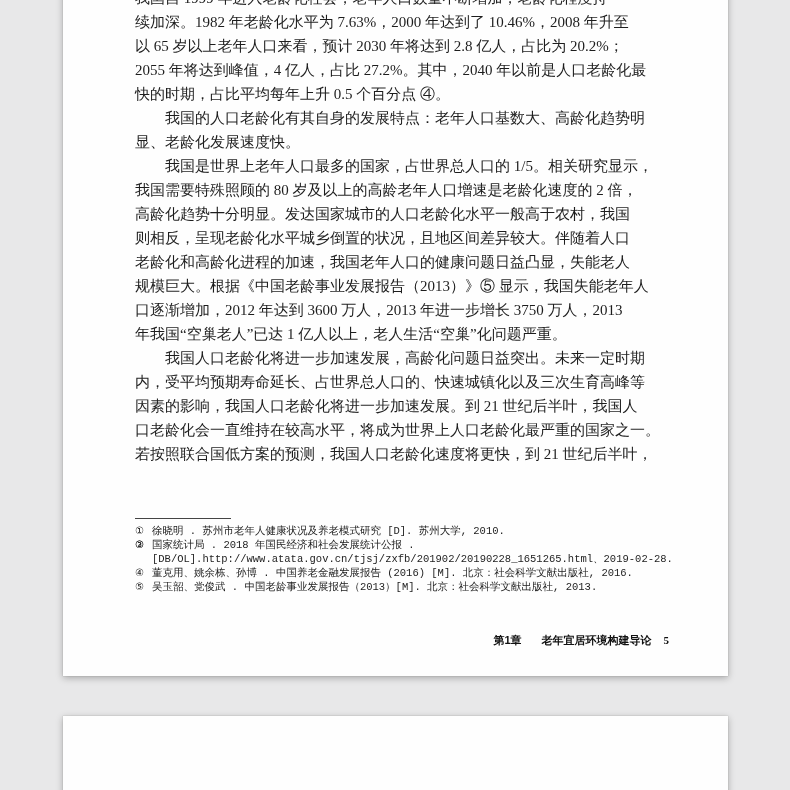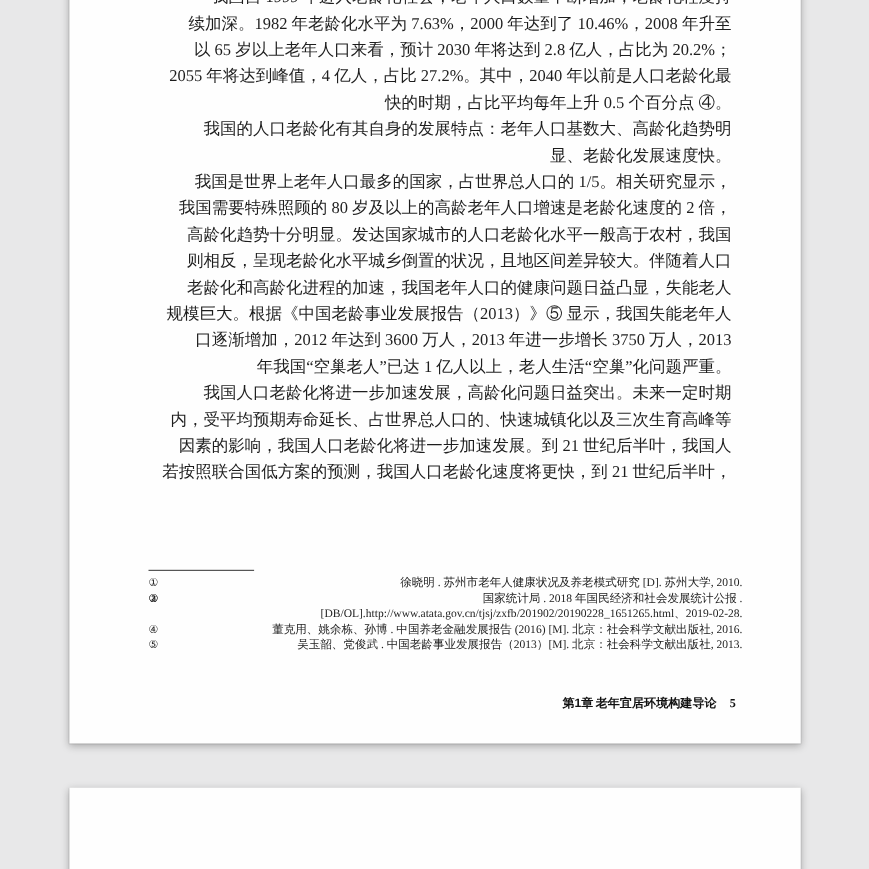--- a/index.html
+++ b/index.html
@@ -1,15 +1,15 @@
 <!DOCTYPE html>
 <html><head>
 <meta charset="utf-8">
 <style>
-  * { margin:0; padding:0; box-sizing:border-box;text-align:right; }
+  * { margin:0; padding:0; box-sizing:border-box; }
   html,body { width:790px; height:790px; overflow:hidden; }
   body {
     background:#e8e8e9;
     font-family:"Liberation Serif","DejaVu Serif",serif;
   }
   .canvas { position:relative; width:790px; height:790px; overflow:hidden; }
 
   .page {
     position:absolute; left:63px; width:665px; background:#fefefe;
     box-shadow:0 2px 7px rgba(0,0,0,0.28), 0 0 1px rgba(0,0,0,0.25);
@@ -28,28 +28,28 @@
     position:absolute; top:558px; left:72px; width:96px; height:0;
     border-top:1px solid #444;
   }
 
   .footnotes {
     position:absolute; top:564px; left:72px; width:540px;
     font-size:10.5px; line-height:14px; color:#222;
   }
   .footnote { position:relative; padding-left:17px; }
   .fn-marker { position:absolute; left:0; top:0; font-size:10px; }
-  .fn-text { white-space:pre-line; }
+  .fn-text { white-space:pre-line;font-family:Liberation Mono, monospace; }
 
   .page-footer {
     position:absolute; top:672px; left:72px; width:534px;
     text-align:right; font-size:11px; line-height:16px; color:#111;
     font-family:"Liberation Sans","DejaVu Sans",sans-serif; font-weight:bold;
   }
-  .page-footer .chapter { margin-right:2px; }
+  .page-footer .chapter { margin-right:20px; }
   .page-footer .pagenum { margin-left:12px; font-family:"Liberation Serif",serif; }
 </style>
 </head>
 <body>
 
 <div class="canvas">
 
   <div class="page page-1">
     <div class="body-text" id="paragraphs">
         <div class="tline">我国自 1999 年进入老龄化社会，老年人口数量不断增加，老龄化程度持</div>
@@ -63,20 +63,21 @@
         <div class="tline">我国需要特殊照顾的 80 岁及以上的高龄老年人口增速是老龄化速度的 2 倍，</div>
         <div class="tline">高龄化趋势十分明显。发达国家城市的人口老龄化水平一般高于农村，我国</div>
         <div class="tline">则相反，呈现老龄化水平城乡倒置的状况，且地区间差异较大。伴随着人口</div>
         <div class="tline">老龄化和高龄化进程的加速，我国老年人口的健康问题日益凸显，失能老人</div>
         <div class="tline">规模巨大。根据《中国老龄事业发展报告（2013）》⑤ 显示，我国失能老年人</div>
         <div class="tline">口逐渐增加，2012 年达到 3600 万人，2013 年进一步增长 3750 万人，2013</div>
         <div class="tline">年我国“空巢老人”已达 1 亿人以上，老人生活“空巢”化问题严重。</div>
         <div class="tline first">我国人口老龄化将进一步加速发展，高龄化问题日益突出。未来一定时期</div>
         <div class="tline">内，受平均预期寿命延长、占世界总人口的、快速城镇化以及三次生育高峰等</div>
         <div class="tline">因素的影响，我国人口老龄化将进一步加速发展。到 21 世纪后半叶，我国人</div>
+        <div class="tline">口老龄化会一直维持在较高水平，将成为世界上人口老龄化最严重的国家之一。</div>
         <div class="tline">若按照联合国低方案的预测，我国人口老龄化速度将更快，到 21 世纪后半叶，</div>
       </div>
 
     <div class="footnote-divider"></div>
 
     <div class="footnotes" id="footnotes">
         <div class="footnote"><span class="fn-marker">①</span><span class="fn-text">徐晓明 . 苏州市老年人健康状况及养老模式研究 [D]. 苏州大学, 2010.</span></div>
         <div class="footnote"><span class="fn-marker">②</span></div>
         <div class="footnote"><span class="fn-marker">③</span><span class="fn-text">国家统计局 . 2018 年国民经济和社会发展统计公报 .
 [DB/OL].http://www.atata.gov.cn/tjsj/zxfb/201902/20190228_1651265.html、2019-02-28.</span></div>

